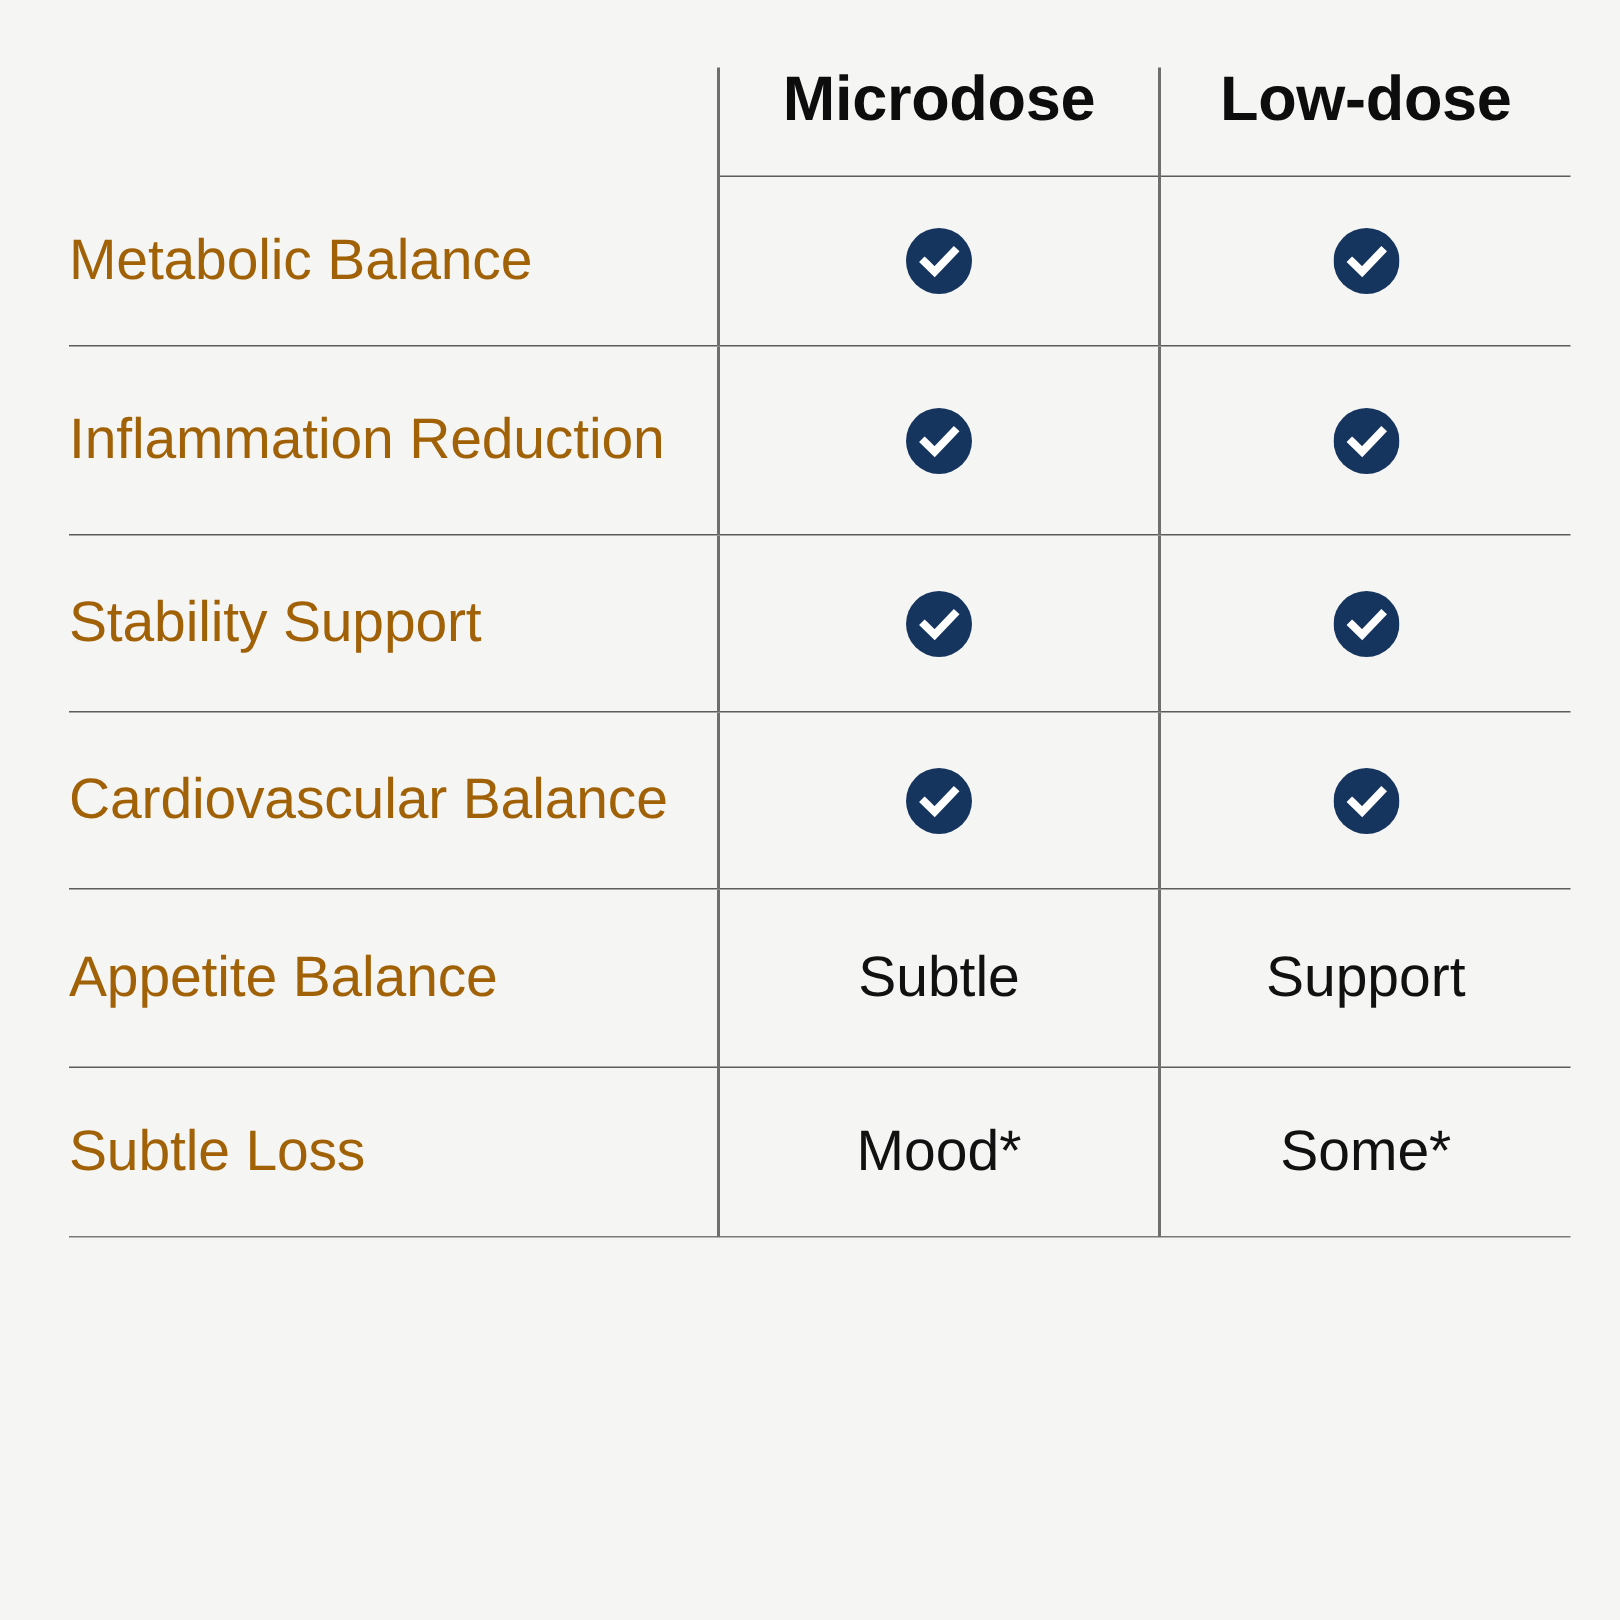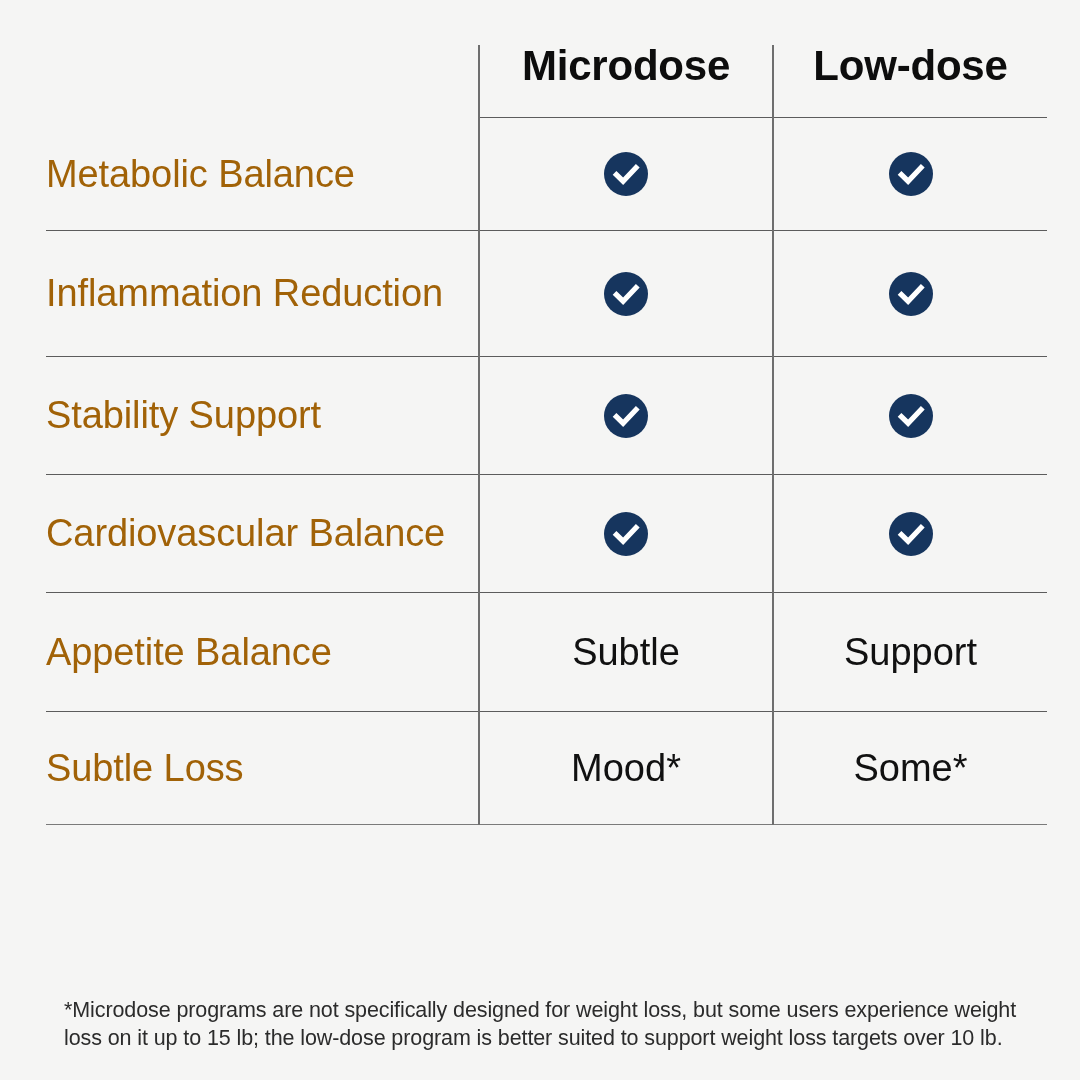--- a/index.html
+++ b/index.html
@@ -260,15 +260,14 @@
           <span class="value-text">Mood*</span>
         </td>
         <td class="col-low cell-center">
           <span class="value-text">Some*</span>
         </td>
       </tr>
 
     </tbody>
   </table>
 
-  <p class="footnote">*Microdose programs are not specifically designed for weight loss, but some users experience weight loss on it up to 15 lb; the low-dose program is better suited to support weight loss targets over 10 lb.</p>
 
 </div>
 
 </body></html>

